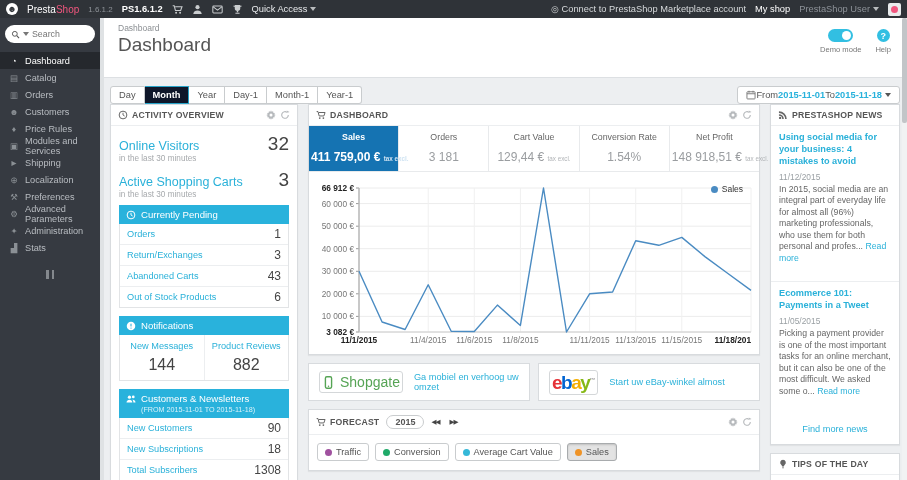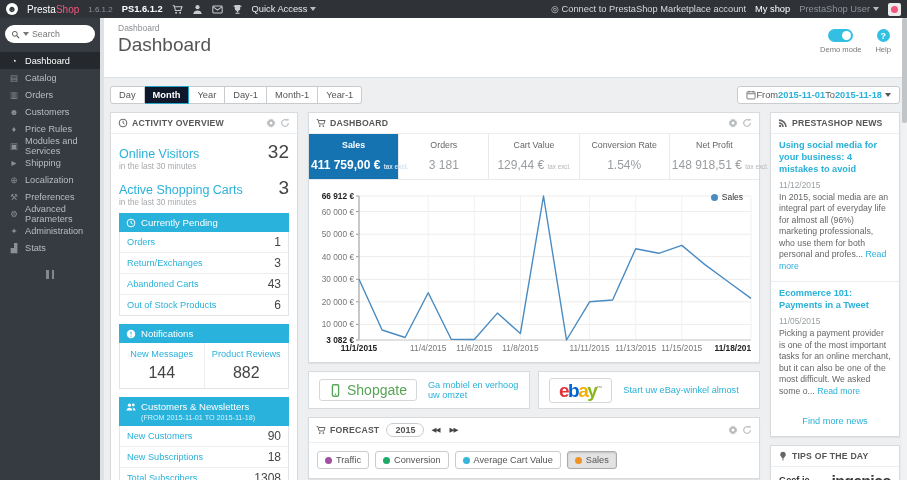--- a/index.html
+++ b/index.html
@@ -48,21 +48,21 @@
   .head-actions{position:absolute;right:16px;top:11px;display:flex;gap:14px}
   .ha{text-align:center;cursor:pointer}
   .toggle{width:25px;height:13px;border-radius:8px;background:#32bfe2;position:relative;margin:0 auto}
   .toggle i{position:absolute;right:2px;top:2px;width:9px;height:9px;border-radius:50%;background:#fff;display:block}
   .help-btn{width:13px;height:13px;border-radius:50%;background:#32bfe2;color:#fff;font-weight:bold;font-size:9px;
     display:flex;align-items:center;justify-content:center;margin:0 auto}
   .ha-label{font-size:7.6px;color:#777;margin-top:3px}
 
   .content{padding:7px 7px 0 6px}
   
-  .daterow{display:flex;justify-content:space-between;align-items:flex-end;margin:1px 0 8px}
+  .daterow{display:flex;justify-content:space-between;align-items:flex-end;margin:1px 0 0}
   .btn-group{display:flex}
   .dbtn{background:#fff;border:1px solid #c9ccce;border-left:none;padding:3px 8px;font-size:9.3px;color:#555;cursor:pointer}
   .dbtn:first-child{border-left:1px solid #c9ccce;border-radius:3px 0 0 3px}
   .dbtn:last-child{border-radius:0 3px 3px 0}
   .dbtn.active{background:#0f172a;border-color:#27a3c8;color:#fff;font-weight:bold}
   .range-btn{background:#fff;border:1px solid #c9ccce;border-radius:3px;padding:3px 8px;font-size:9.3px;color:#555;
     display:flex;align-items:center;cursor:pointer}
   .range-btn b{color:#29b2dc}
   .cal-ic{width:10px;height:10px;color:#777}
 
@@ -110,37 +110,37 @@
   .kpi .ks{font-size:6.3px;color:#b2b5b8}
   .kpi.active .kl,.kpi.active .kv{color:#fff;font-weight:bold}
   .kpi.active .ks{color:#cfe3f2}
   .chart-wrap{position:relative;padding:6px 4px 2px}
   .legend{position:absolute;top:12px;right:16px;font-size:8.5px;color:#333;display:flex;align-items:center;gap:4px}
   .legend .dot{width:7px;height:7px;border-radius:50%}
 
   
   .banners{display:flex;gap:8px;margin-top:8px}
   .banner{flex:1;background:#fff;border:1px solid #d8dbde;height:38px;display:flex;align-items:center;gap:11px;padding:0 10px}
-  .logo-box{border:1px solid #d4d7d9;border-radius:3px;background:#fff;display:flex;align-items:center;gap:5px;padding:2px 9px}
+  .logo-box{border:1px solid #d4d7d9;border-radius:3px;background:#fff;display:flex;align-items:center;gap:5px;padding:2px 2px}
   .sg-name{font-size:14px;color:#56a455}
   .sg-ph{width:13px;height:13px;color:#56a455}
   .banner a{color:#2ab1d9;font-size:9.2px}
   .ebay{font-size:19px;font-weight:bold;letter-spacing:-1.5px;line-height:1}
   .ebay sup{font-size:6px;color:#999;letter-spacing:0}
 
   
   .forecast{margin-top:8px;height:62px;overflow:hidden}
   .fc-legend{display:flex;gap:6px;padding:8px 8px}
   .fc-btn{display:flex;align-items:center;gap:4px;border:1px solid #c9ccce;border-radius:3px;background:#fff;
     padding:3px 7px;font-size:9.2px;color:#555;cursor:pointer}
   .fc-btn.active{background:#e3e3e3;border-color:#a8abad;box-shadow:inset 0 1px 2px rgba(0,0,0,.15)}
   .fc-btn .dot{width:7px;height:7px;border-radius:50%;flex:none}
 
   
-  .news-item{padding:6px 8px 9px;border-bottom:1px solid #eceef0}
+  .news-item{padding:6px 8px 17px;border-bottom:1px solid #eceef0}
   .news-title{color:#2ab1d9;font-weight:bold;font-size:9.2px;line-height:1.3;display:block}
   .news-date{color:#9aa0a4;font-size:8.4px;margin:4px 0 2px}
   .news-body{color:#666;font-size:8.7px;line-height:1.32}
   .read-more{color:#2ab1d9}
   .news-footer{text-align:center;padding:9px 0 10px}
   .news-footer a{color:#2ab1d9;font-size:9.2px}
 
   
   .tips{margin-top:8px;height:133px;overflow:hidden}
   .tips-body{padding:8px 8px;font-size:8.7px;color:#666;line-height:1.33}

